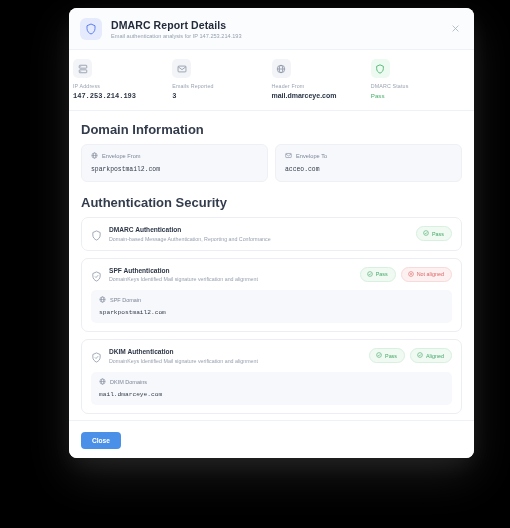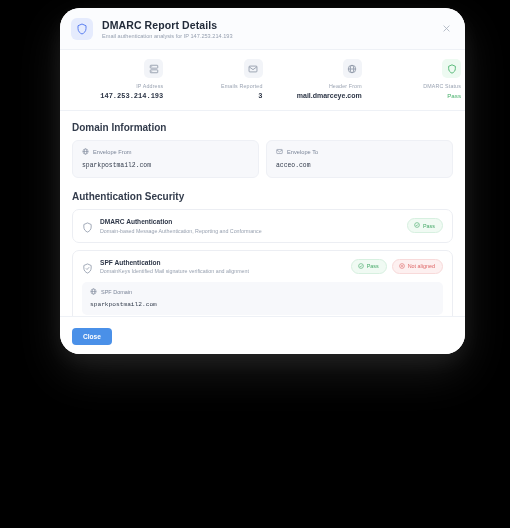--- a/index.html
+++ b/index.html
@@ -15,26 +15,26 @@
   #backdrop {
     position: relative;
     width: 510px;
     height: 528px;
     background: #000000;
   }
 
   
   #modal {
     position: absolute;
-    left: 60px;
+    left: 69px;
     top: 8px;
     width: 405px;
-    height: 346px;
+    height: 450px;
     background: #ffffff;
-    border-radius: 20px;
+    border-radius: 8px;
     box-shadow: 0 18px 45px rgba(255,255,255,0.10),
                 0 8px 22px rgba(255,255,255,0.06);
     overflow: hidden;
     display: flex;
     flex-direction: column;
   }
 
   
   .modal-header {
     display: flex;
@@ -79,21 +79,21 @@
     display: flex;
     padding: 9px 4px 10px;
     background: #ffffff;
     border-bottom: 1px solid #eef1f6;
     flex: 0 0 auto;
   }
   .stat {
     flex: 1 1 0;
     display: flex;
     flex-direction: column;
-    align-items: flex-end;
+    align-items: flex-start;
   }
   .stat-icon {
     width: 19px; height: 19px;
     border-radius: 5px;
     background: #f2f4f8;
     display: flex; align-items: center; justify-content: center;
     color: #8d96a6;
   }
   .stat-icon.green { background: #edfaf1; color: #3fae64; }
   .stat-label {
@@ -112,21 +112,21 @@
   .stat-value.sans { font-family: "Liberation Sans", sans-serif; }
   .stat-value.green { color: #47b06b; font-weight: normal; font-size: 6.2px; }
 
   
   .modal-body {
     flex: 1 1 auto;
     padding: 9px 12px 0;
     overflow: hidden;
   }
   .section-title {
-    font-size: 10px;
+    font-size: 13px;
     font-weight: bold;
     color: #333c4c;
     margin: 2px 0 7px;
   }
 
   
   .domain-grid {
     display: flex;
     gap: 7px;
     margin-bottom: 13px;

